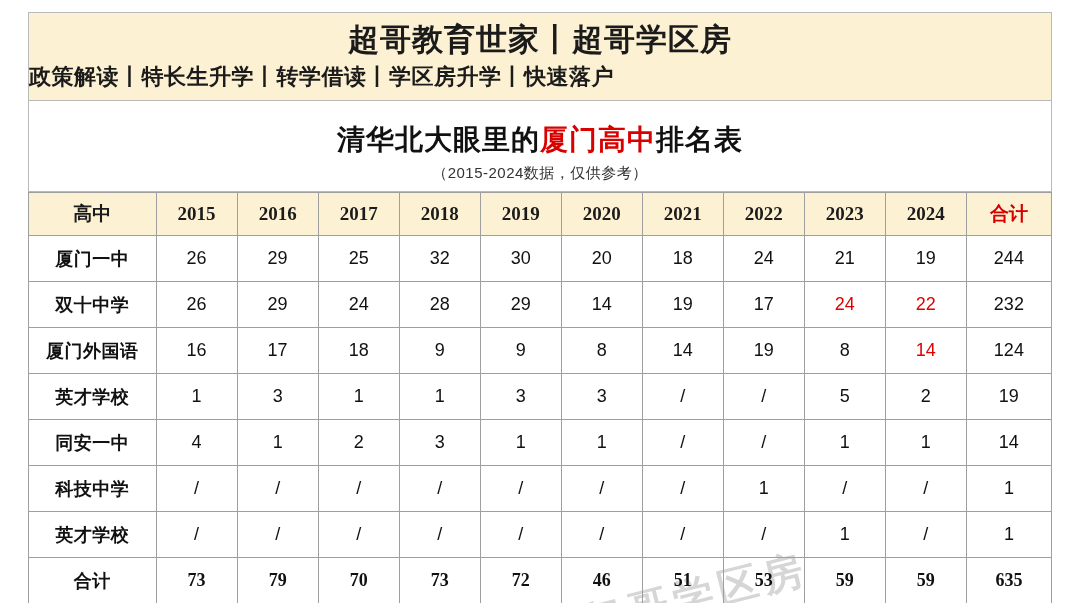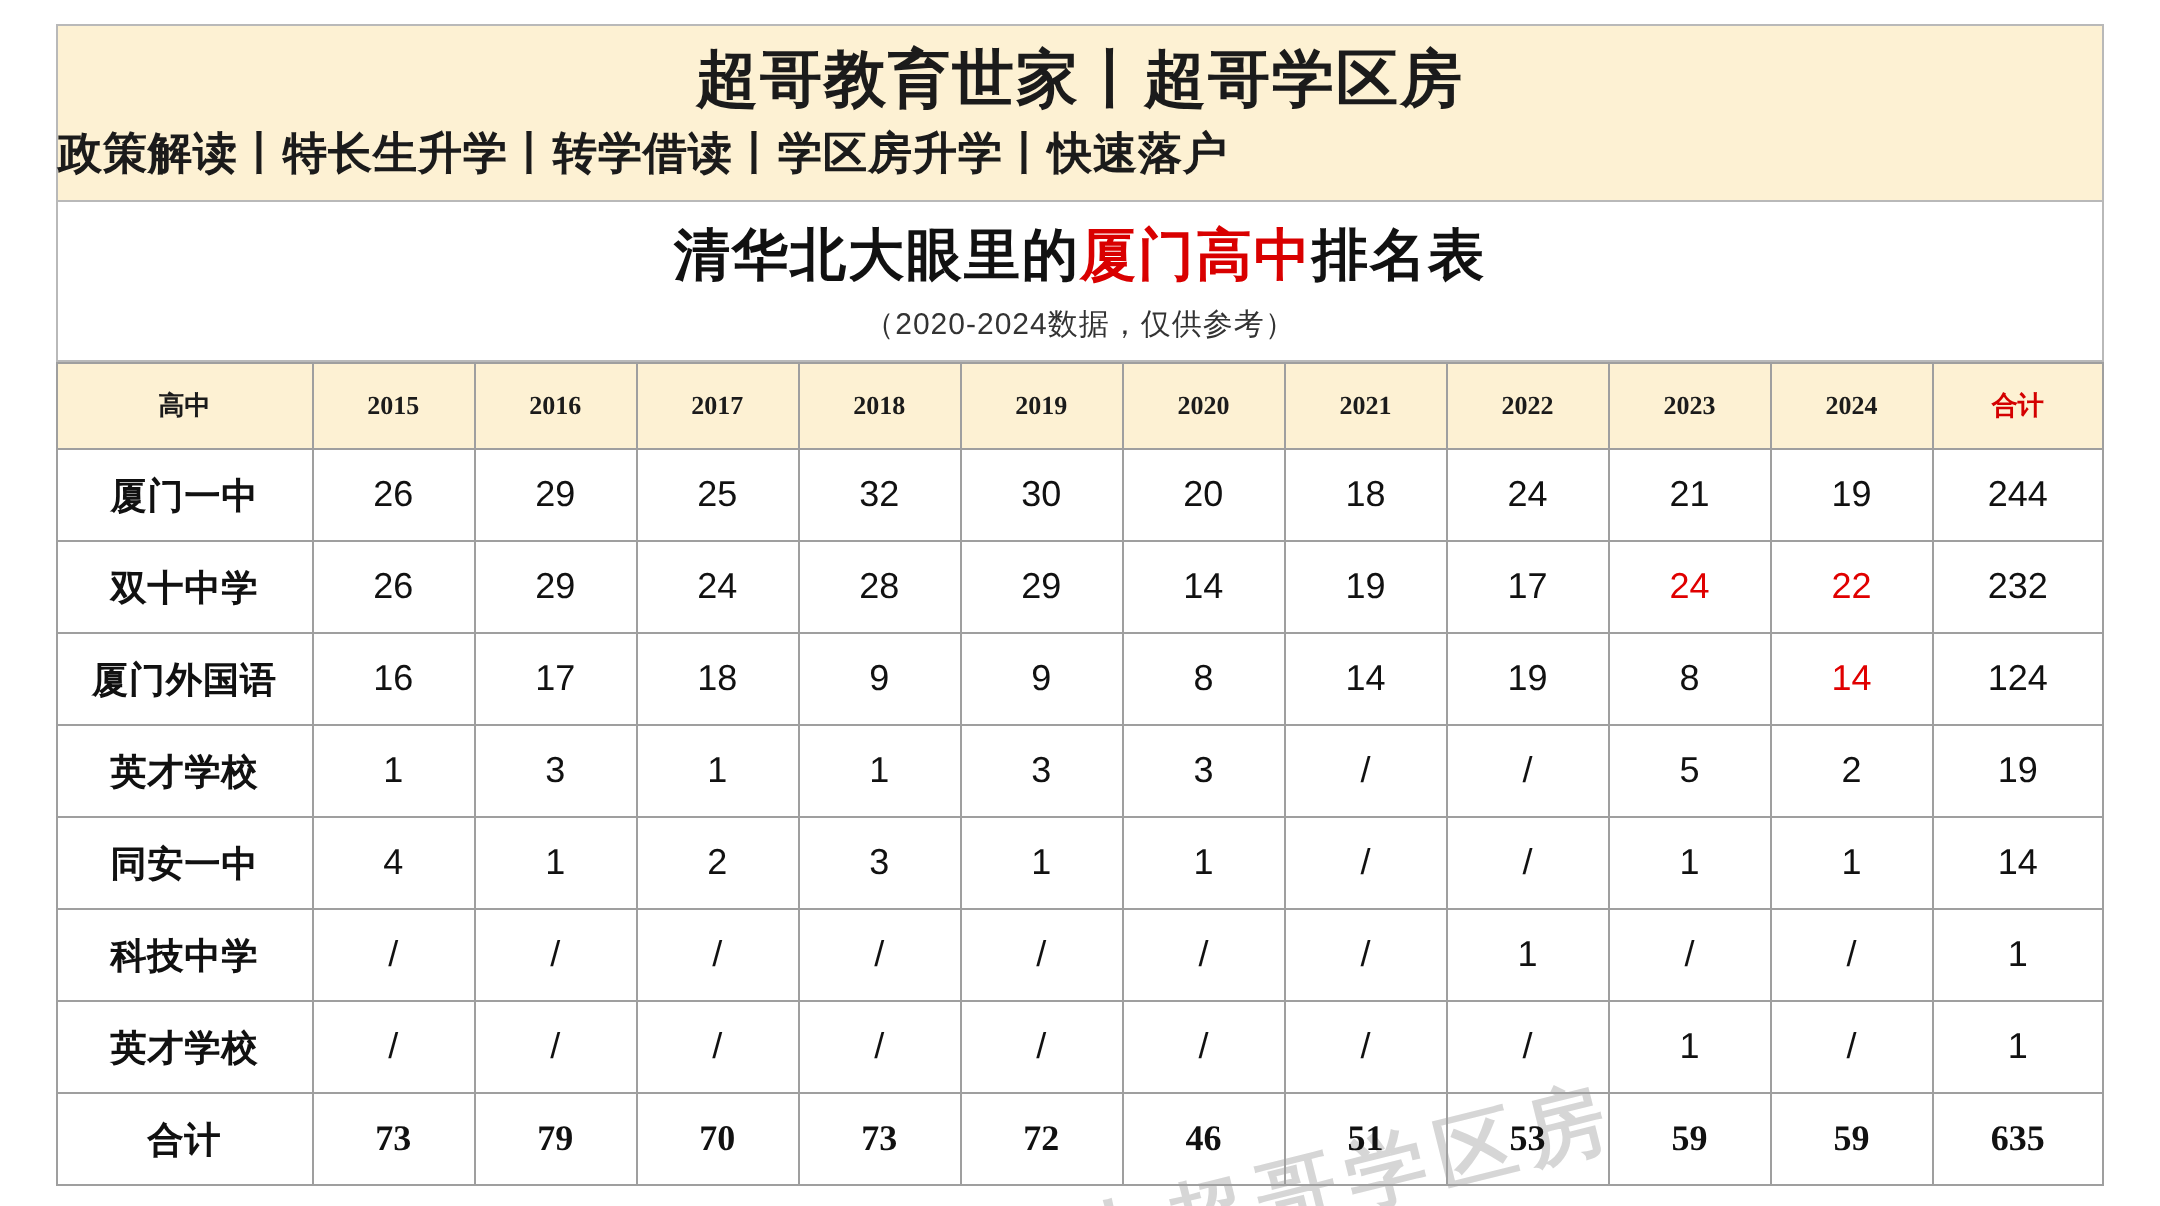--- a/index.html
+++ b/index.html
@@ -59,20 +59,21 @@
     position: relative;
   }
   .main-title {
     text-align: center;
     font-family: "Liberation Serif", serif;
     font-weight: bold;
     font-size: 28px;
     color: #111111;
     letter-spacing: 1px;
     line-height: 1.25;
+    margin-top: 11px;
   }
   .main-title .hl {
     color: #d90000;
   }
   .main-note {
     text-align: center;
     font-family: "Liberation Sans", sans-serif;
     font-size: 15px;
     color: #333333;
     padding-top: 7px;
@@ -93,21 +94,21 @@
     text-align: center;
     vertical-align: middle;
     height: 43px;
     font-size: 17px;
     color: #111111;
     background: transparent;
   }
   table.rank-table thead th {
     font-family: "Liberation Serif", serif;
     font-weight: bold;
-    font-size: 13px;
+    font-size: 19px;
     color: #1b1b1b;
     background: #fdf1d3;
     height: 40px;
   }
   table.rank-table thead th.total-head {
     color: #d40000;
   }
   table.rank-table td.school {
     font-family: "Liberation Serif", serif;
     font-weight: bold;
@@ -166,21 +167,21 @@
 
   <div class="header-band">
     <div class="header-title">超哥教育世家丨超哥学区房</div>
     <div class="header-sub">政策解读丨特长生升学丨转学借读丨学区房升学丨快速落户</div>
   </div>
 
   <div class="title-block">
     <div class="main-title">
       <span>清华北大眼里的</span><span class="hl">厦门高中</span><span>排名表</span>
     </div>
-    <div class="main-note">（2020-2024数据，仅供参考）</div>
+    <div class="main-note">（2015-2024数据，仅供参考）</div>
   </div>
 
   <div class="table-wrap">
     <div class="watermark">
       <span>超哥教育世家丨超哥学区房</span>
     </div>
     <table class="rank-table">
       <colgroup>
         <col class="c-school">
         <col class="c-year">

